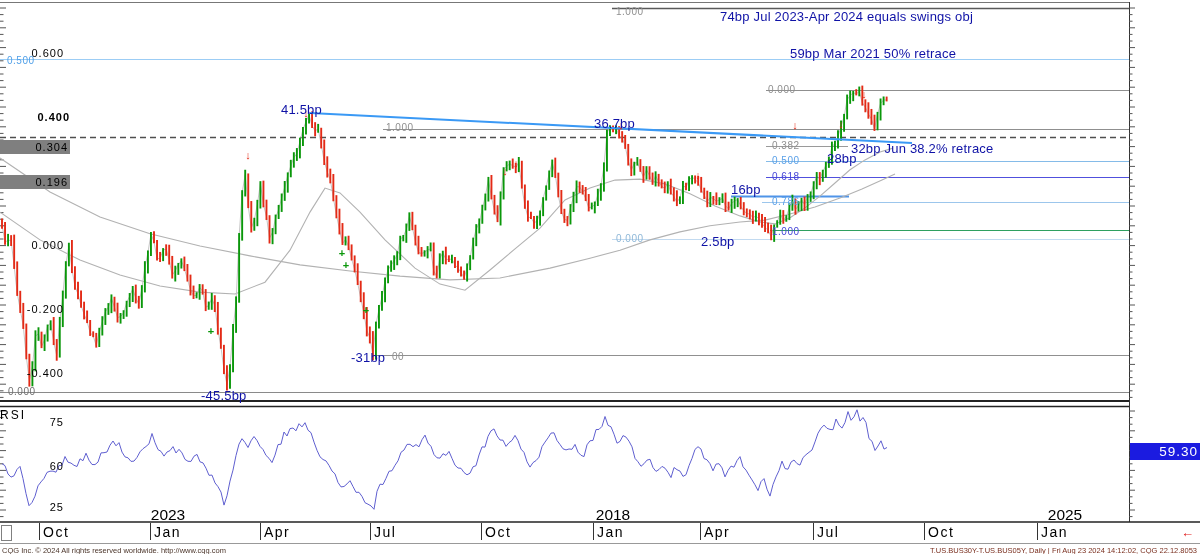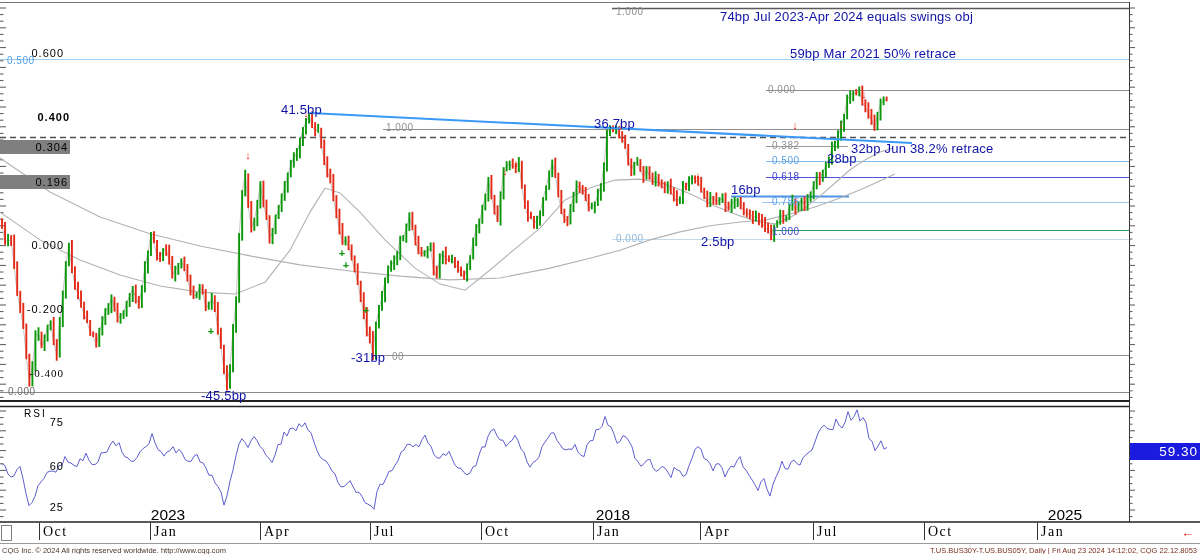--- a/index.html
+++ b/index.html
@@ -6,23 +6,23 @@
   #win{position:relative;width:1200px;height:554px;background:#fff;overflow:hidden;
        font-family:"Liberation Sans",sans-serif;}
   #chart-svg{position:absolute;left:0;top:0;}
   .lbl{position:absolute;white-space:nowrap;}
   .ann{font-size:13px;color:#0f12a6;letter-spacing:.2px;}
   .fib{font-size:10px;letter-spacing:.5px;}
   .axis-label{left:1132px;width:64px;text-align:right;font-size:11px;letter-spacing:1px;color:#000;}
   .axis-label.hl{left:1130px;width:68px;background:#7f7f7f;padding-right:2px;height:14px;line-height:14px;}
   #rsi-value-box{left:1130px;width:68px;background:#1b1be0;color:#fff;text-align:right;
        padding-right:4px;height:17px;line-height:17px;font-size:13.5px;letter-spacing:1px;}
-  .month{font-size:14px;letter-spacing:1.5px;color:#000;top:525px;font-family:Liberation Serif, serif;}
+  .month{font-size:14px;letter-spacing:1.5px;color:#000;top:525px;}
   .year{font-size:15.5px;color:#000;top:506px;transform:translateX(-50%);}
-  #rsi-title{left:24px;top:408px;font-size:10px;letter-spacing:2px;color:#000;}
+  #rsi-title{left:0;top:408px;font-size:12px;letter-spacing:2px;color:#000;}
   #status-bar{position:absolute;left:0;top:544px;width:1200px;height:10px;font-size:7.5px;}
   #status-left{position:absolute;left:2px;top:2px;color:#4b352a;}
   #status-right{position:absolute;right:3px;top:2px;color:#7a2f1f;}
   #scroll-arrow{left:1181px;top:525px;color:#e01818;font-size:13px;font-weight:bold;}
   #corner-box{position:absolute;left:1px;top:525px;width:9px;height:14px;border:1px solid #808080;background:#fff;}
 </style>
 </head>
 <body>
 
 <div id="win">
@@ -544,21 +544,21 @@
       <span class="lbl fib" style="left: 772px; top: 226px; color: rgb(70, 70, 216);">1.000</span>
       <span class="lbl fib" style="left: 616px; top: 233px; color: rgb(143, 184, 216);">0.000</span>
       <span class="lbl fib" style="left: 8px; top: 386px; color: rgb(111, 111, 111);">0.000</span>
       <span class="lbl fib" style="left: 392px; top: 351px; color: rgb(143, 143, 143);">00</span>
       <span class="lbl axis-label" style="left: 0px; top: 47px;">0.600</span>
       <span class="lbl axis-label" style="left: 6px; top: 111px; font-weight: bold;">0.400</span>
       <span class="lbl axis-label hl" style="left: 0px; top: 140px;">0.304</span>
       <span class="lbl axis-label hl" style="left: 0px; top: 175px;">0.196</span>
       <span class="lbl axis-label" style="left: 0px; top: 239px;">0.000</span>
       <span class="lbl axis-label" style="left: 0px; top: 303px;">-0.200</span>
-      <span class="lbl axis-label" style="left: 0px; top: 367px; font-family: Liberation Serif, serif;">-0.400</span>
+      <span class="lbl axis-label" style="left: 0px; top: 367px;">-0.400</span>
       <span class="lbl axis-label" style="left: 0px; top: 416px;">75</span>
       <span class="lbl axis-label" style="left: 0px; top: 460px;">60</span>
       <span class="lbl axis-label" style="left: 0px; top: 501px;">25</span>
       <span class="lbl month" style="left: 43px; top: 524px;">Oct</span>
       <span class="lbl month" style="left: 154px; top: 524px;">Jan</span>
       <span class="lbl month" style="left: 264px; top: 524px;">Apr</span>
       <span class="lbl month" style="left: 374px; top: 524px;">Jul</span>
       <span class="lbl month" style="left: 485px; top: 524px;">Oct</span>
       <span class="lbl month" style="left: 597px; top: 524px;">Jan</span>
       <span class="lbl month" style="left: 704px; top: 524px;">Apr</span>

